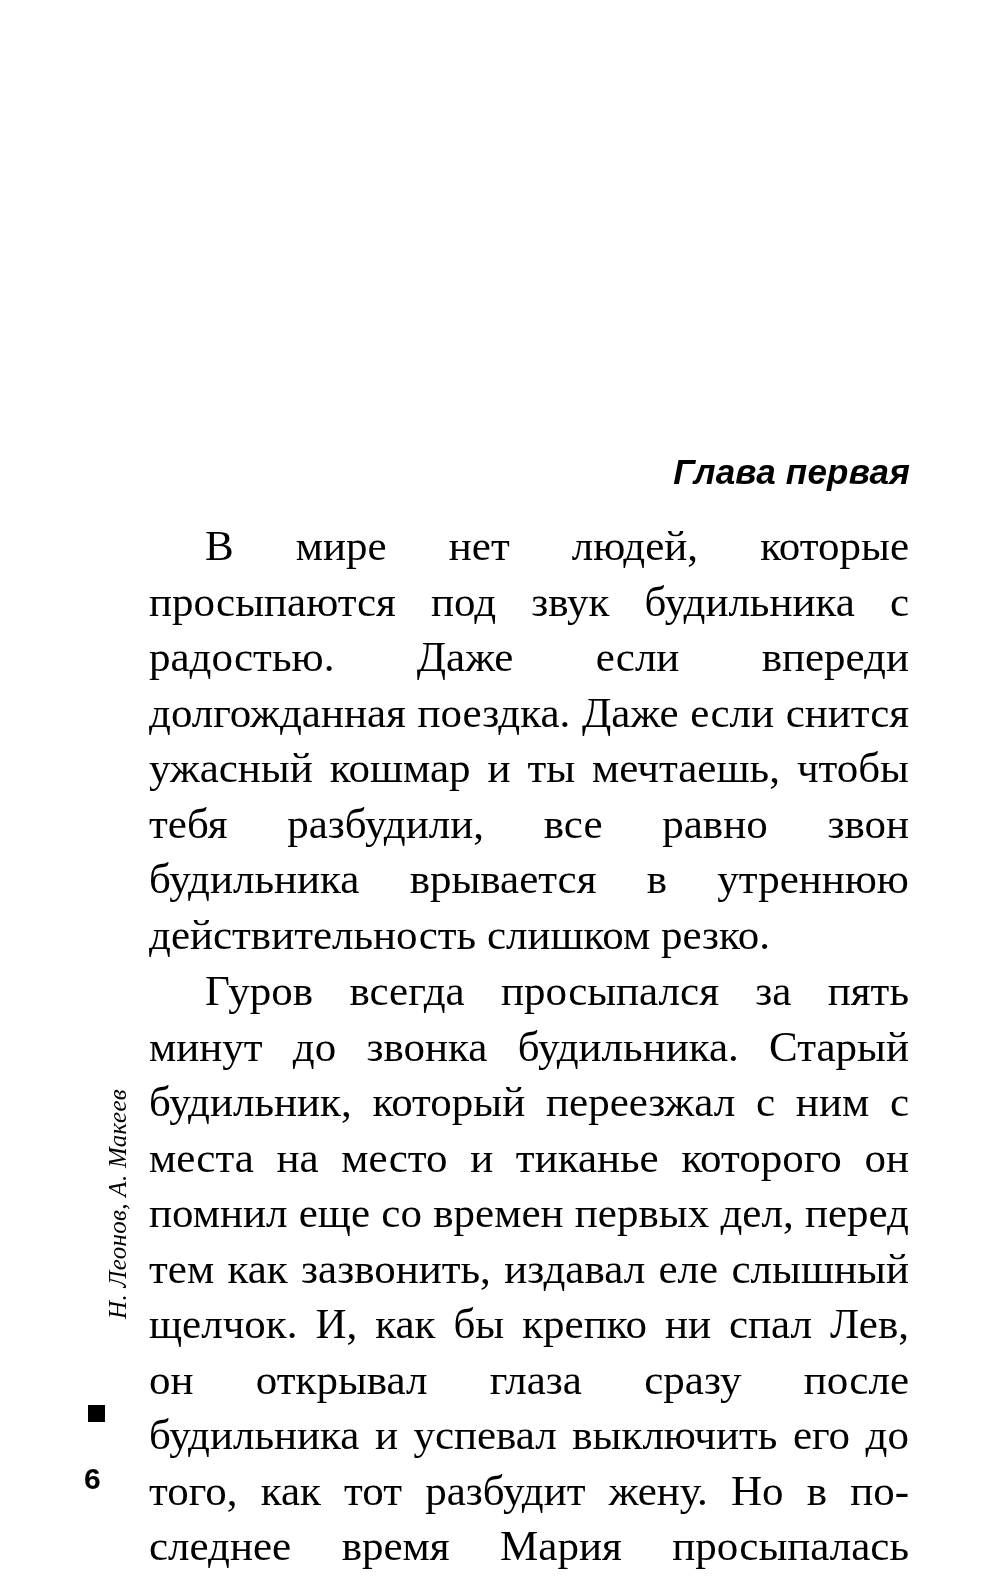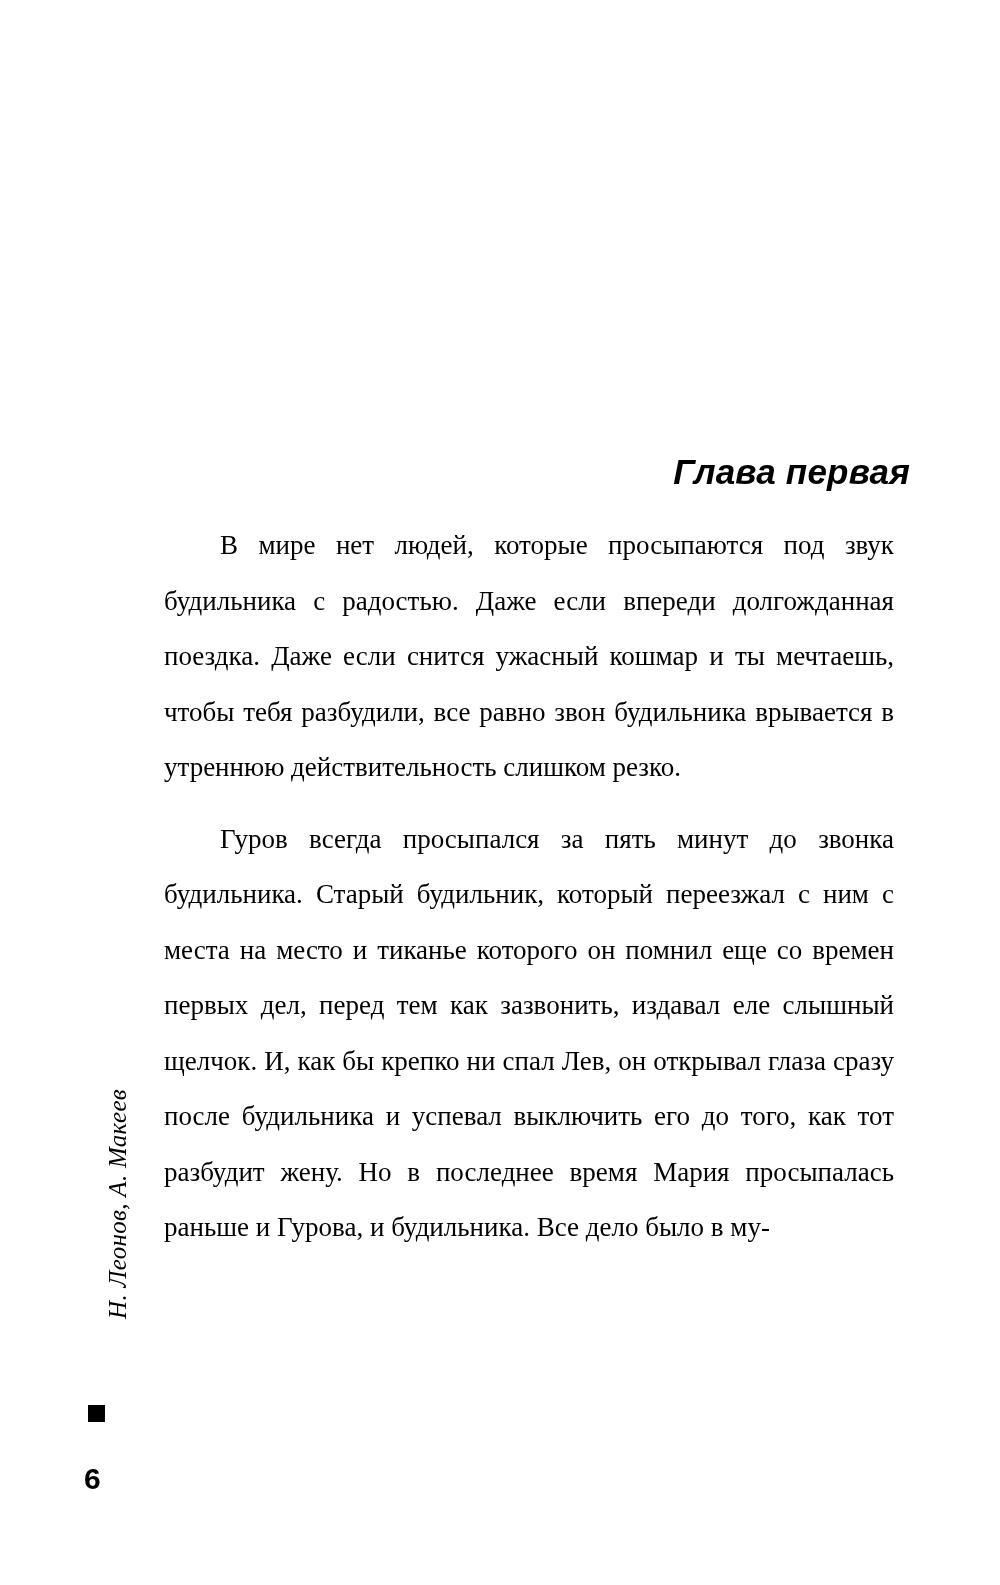--- a/index.html
+++ b/index.html
@@ -67,22 +67,22 @@
   .chapter-title {
     font-family: "Liberation Sans", sans-serif;
     font-weight: bold;
     font-style: italic;
     font-size: 35px;
     text-align: right;
     letter-spacing: 0.2px;
     margin: 0 0 26px 0;
   }
   p.body-par {
-    margin: 16px;
-    font-size: 27px;
+    margin: 1px;
+    font-size: 43px;
     line-height: 55.5px;
     text-align: justify;
     text-justify: inter-word;
     text-indent: 56px;
     hyphens: manual;
   }
   p.body-par + p.body-par {
     margin-top: 0;
   }
 </style>

